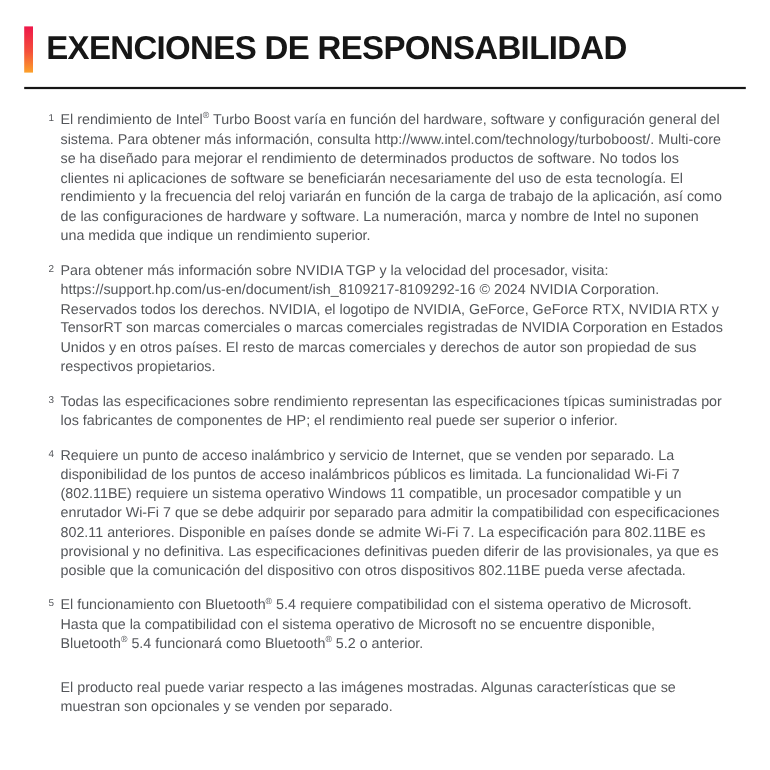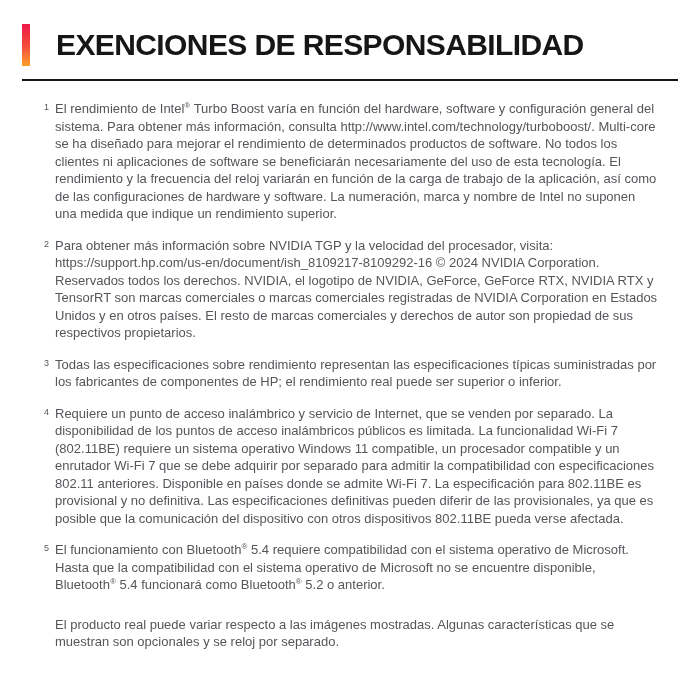--- a/index.html
+++ b/index.html
@@ -15,21 +15,21 @@
   }
   .page {
     box-sizing: border-box;
     width: 700px;
     height: 700px;
     padding: 24px 22px 0 22px;
   }
   .header {
     display: flex;
     align-items: center;
-    gap: 26px;
+    gap: 12px;
     height: 42px;
   }
   .accent-bar {
     width: 8px;
     height: 42px;
     flex: 0 0 8px;
     background: linear-gradient(180deg, #EE174A 0%, #F4503A 55%, #FCA12A 100%);
   }
   .page-title {
     margin: 0;
@@ -105,17 +105,17 @@
     <p class="disclaimer">
       <span class="marker">4</span>
       <span class="text">Requiere un punto de acceso inalámbrico y servicio de Internet, que se venden por separado. La disponibilidad de los puntos de acceso inalámbricos públicos es limitada. La funcionalidad Wi-Fi 7 (802.11BE) requiere un sistema operativo Windows 11 compatible, un procesador compatible y un enrutador Wi-Fi 7 que se debe adquirir por separado para admitir la compatibilidad con especificaciones 802.11 anteriores. Disponible en países donde se admite Wi-Fi 7. La especificación para 802.11BE es provisional y no definitiva. Las especificaciones definitivas pueden diferir de las provisionales, ya que es posible que la comunicación del dispositivo con otros dispositivos 802.11BE pueda verse afectada.</span>
     </p>
 
     <p class="disclaimer">
       <span class="marker">5</span>
       <span class="text">El funcionamiento con Bluetooth<sup class="reg">®</sup> 5.4 requiere compatibilidad con el sistema operativo de Microsoft. Hasta que la compatibilidad con el sistema operativo de Microsoft no se encuentre disponible, Bluetooth<sup class="reg">®</sup> 5.4 funcionará como Bluetooth<sup class="reg">®</sup> 5.2 o anterior.</span>
     </p>
 
-    <p class="closing">El producto real puede variar respecto a las imágenes mostradas. Algunas características que se muestran son opcionales y se reloj por separado.</p>
+    <p class="closing">El producto real puede variar respecto a las imágenes mostradas. Algunas características que se muestran son opcionales y se venden por separado.</p>
 
   </div>
 
 </div>
 
 </body></html>

